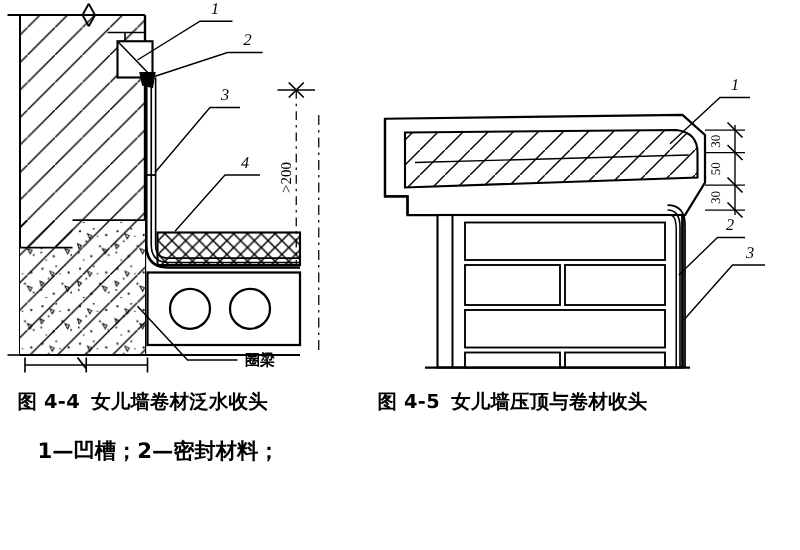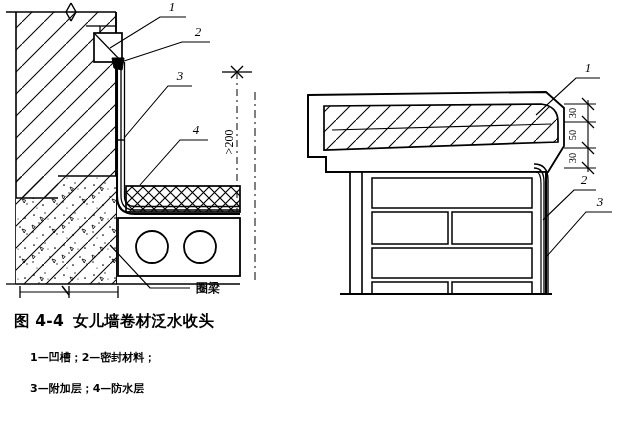--- a/index.html
+++ b/index.html
@@ -59,21 +59,21 @@
     font-size: 15.5px;
     font-weight: bold;
     letter-spacing: 0.2px;
     white-space: nowrap;
     margin: 0 0 20px 0;
     line-height: 1.2;
   }
   .fig-title .num { margin-right: 9px; }
 
   .legend-line {
-    font-size: 11px;
+    font-size: 17px;
     font-weight: bold;
     white-space: nowrap;
     margin: 0 0 18px 0;
     line-height: 1.2;
     padding-left: 16px;
   }
   #caption-right .legend-line { padding-left: 0px; }
 
   text { font-family: "Liberation Serif", "DejaVu Serif", serif; }
   .lbl-num {
@@ -311,21 +311,23 @@
 
   </div>
 
   <div class="captions">
 
     <div class="caption-col" id="caption-left">
       <p class="fig-title">
         <span class="num">图 4-4</span><span>女儿墙卷材泛水收头</span>
       </p>
       <p class="legend-line">1—凹槽；2—密封材料；</p>
-      <p class="legend-line">3—附加层；4—防水层</p>
     </div>
 
     <div class="caption-col" id="caption-right">
+      <p class="fig-title">
+        <span class="num">图 4-5</span><span>女儿墙压顶与卷材收头</span>
+      </p>
     </div>
 
   </div>
 
 </div>
 
 </body></html>

